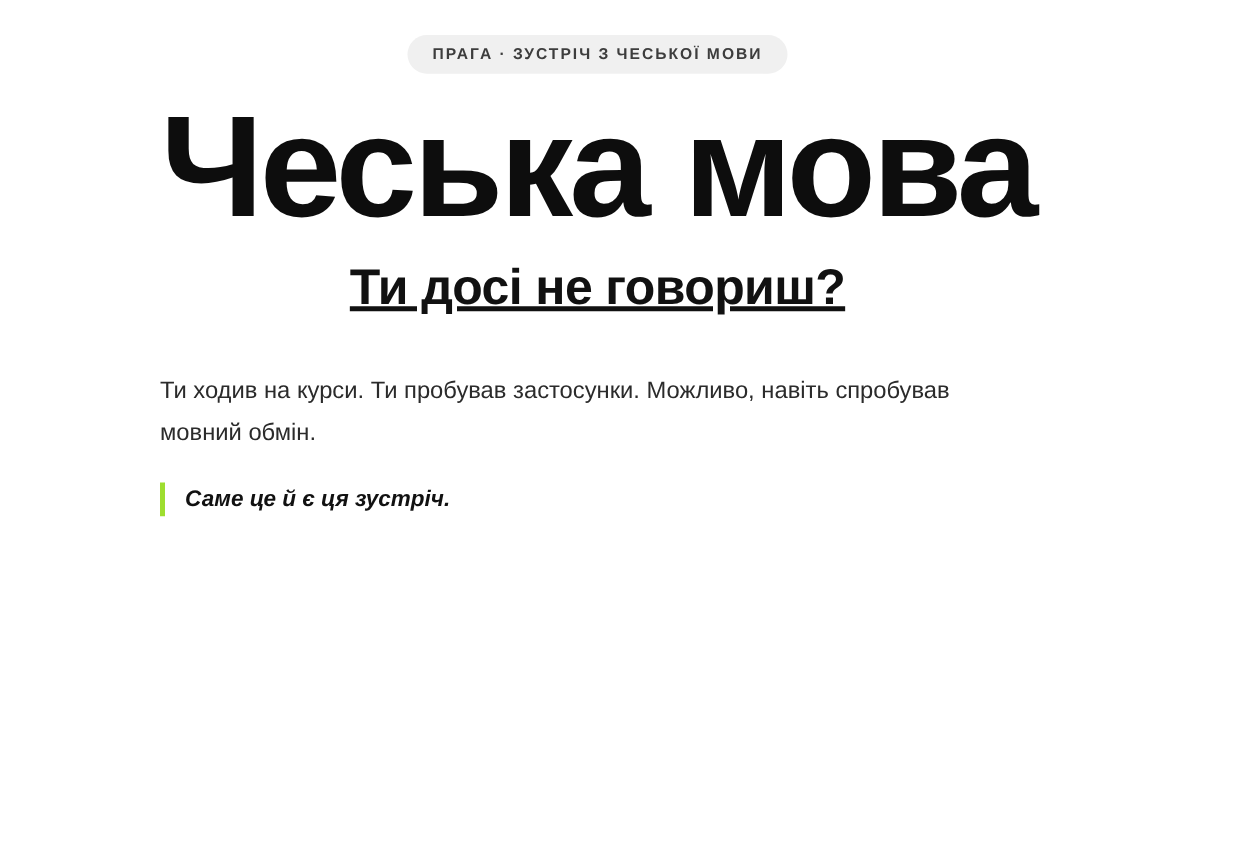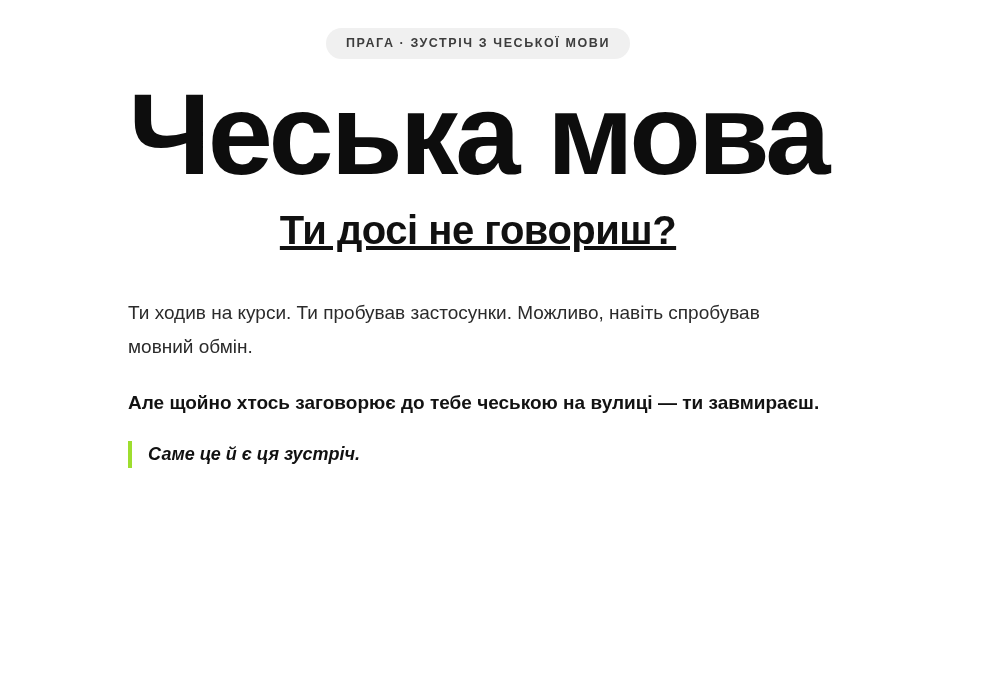--- a/index.html
+++ b/index.html
@@ -110,21 +110,20 @@
   </div>
 
   <h1 class="hero-title">Чеська мова</h1>
 
   <h2 class="hero-subtitle">Ти досі не говориш?</h2>
 
   <div class="body-wrap">
 
     <p class="para">Ти ходив на курси. Ти пробував застосунки. Можливо, навіть спробував мовний обмін.</p>
 
-    <p class="para strong">Але щойно хтось заговорює до тебе чеською на вулиці — ти завмираєш.</p>
 
 
     <div class="callout">
       <p class="callout-text">Саме це й є ця зустріч.</p>
     </div>
 
   </div>
 
 </div>
 

